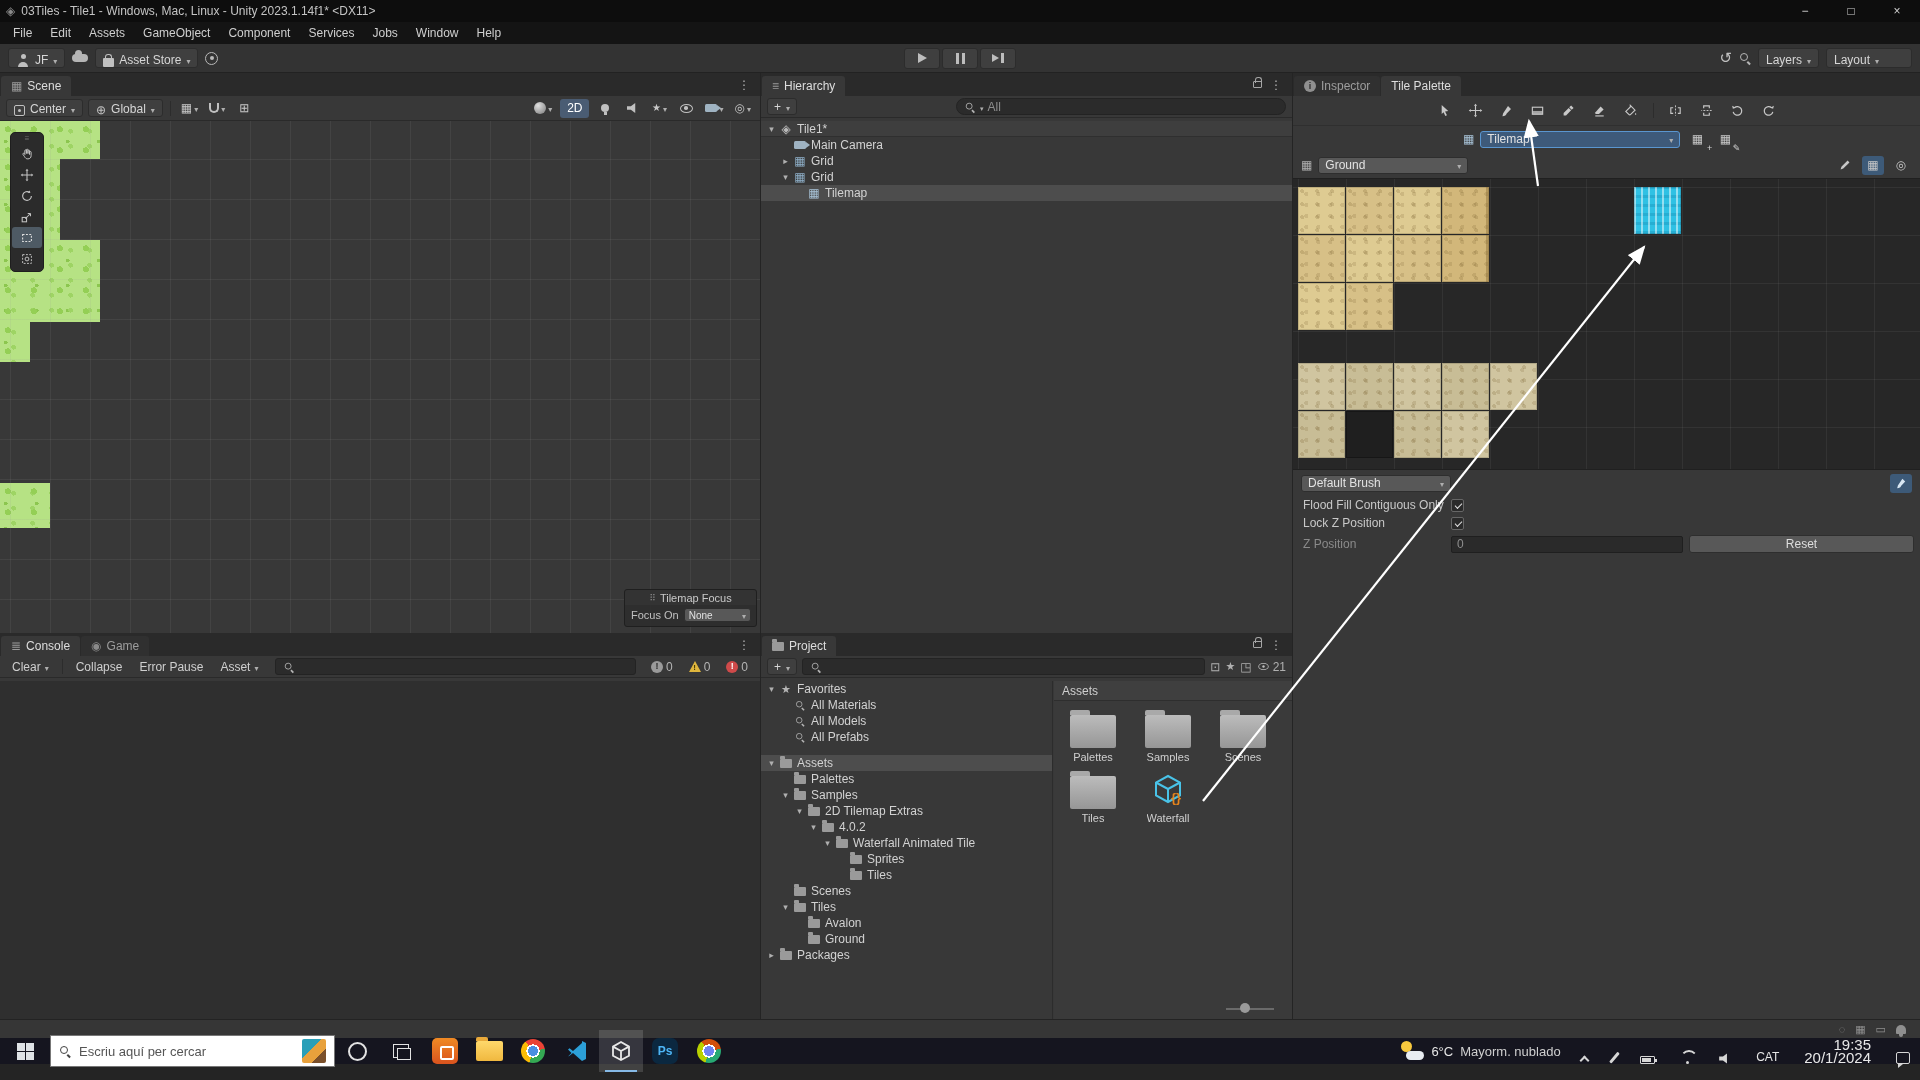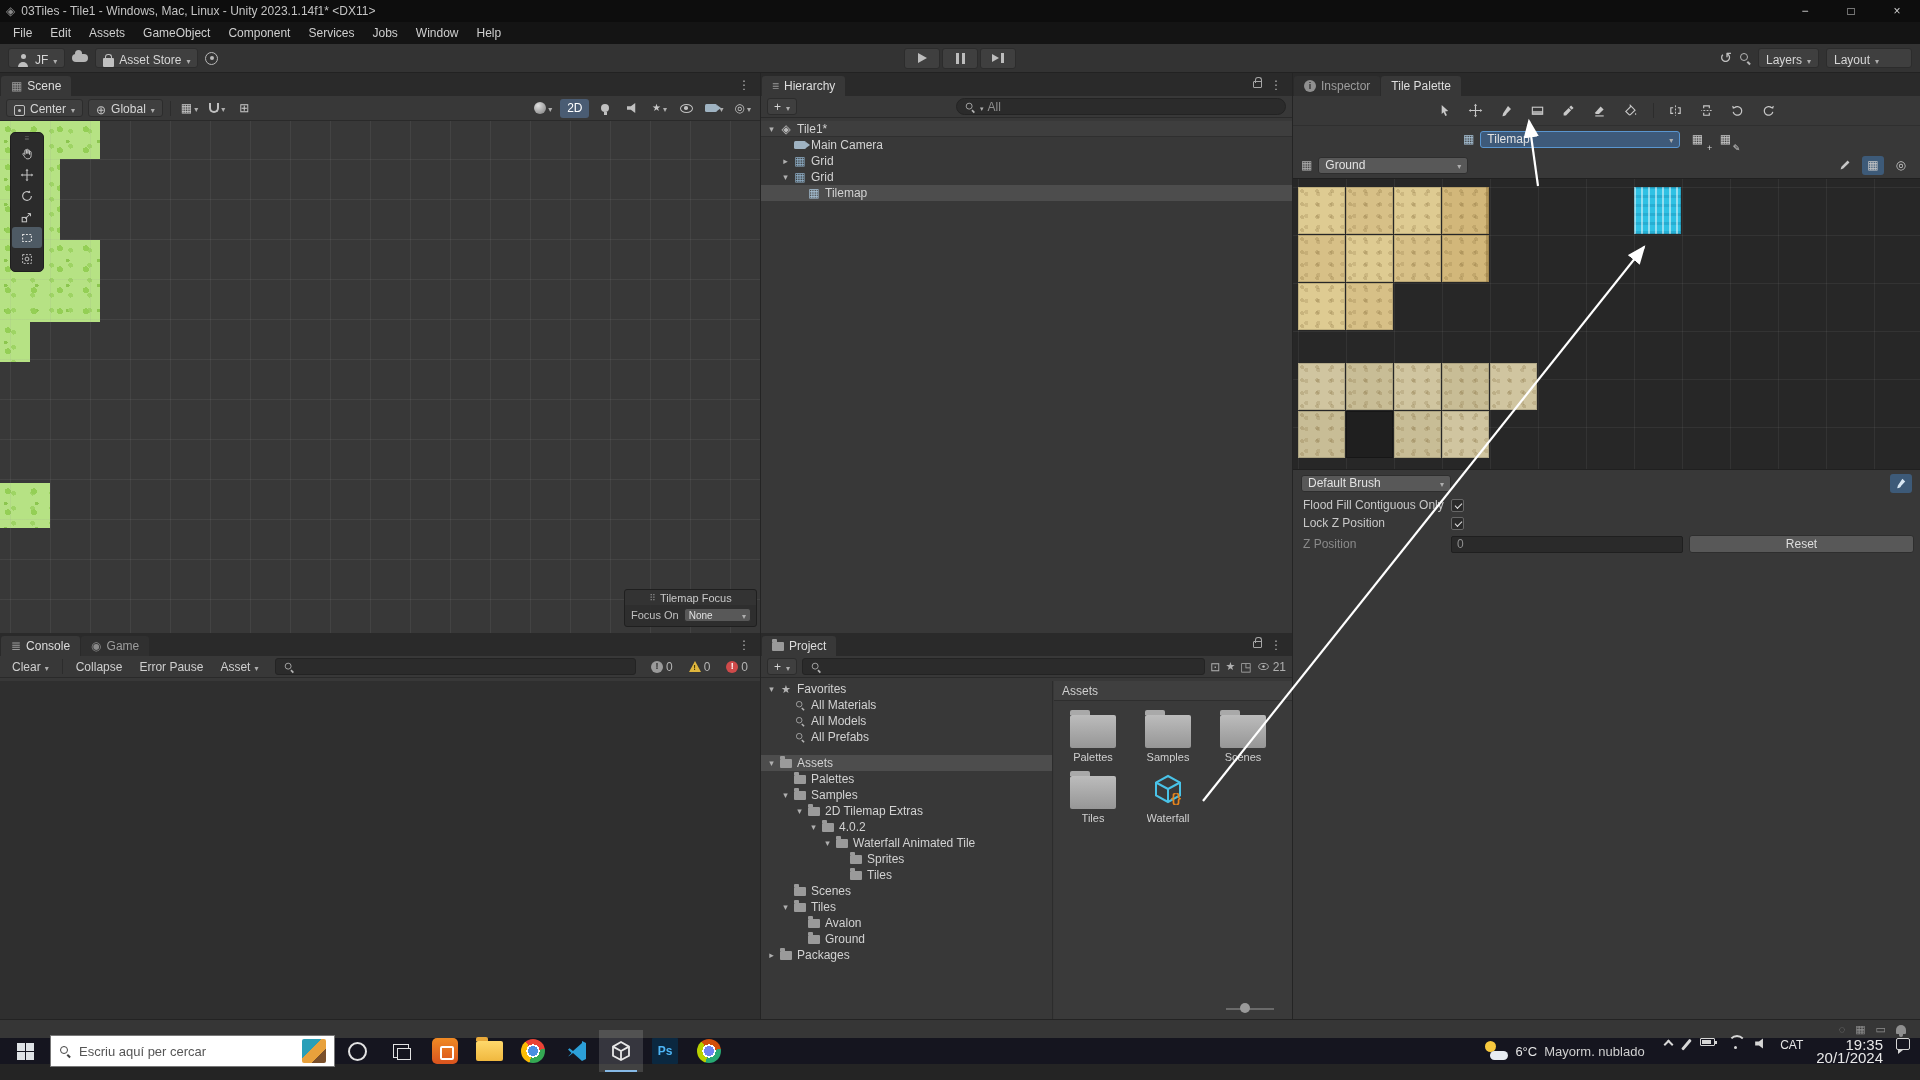--- a/index.html
+++ b/index.html
@@ -177,28 +177,28 @@
   .tb-ic.active::after{content:"";position:absolute;left:6px;right:6px;bottom:0;height:2px;background:#86b9e6}
   .cortana{width:19px;height:19px;border:2px solid #e2e2e2;border-radius:50%}
   .taskview{width:16px;height:14px;border:1.6px solid #e2e2e2;position:relative}
   .taskview::after{content:"";position:absolute;left:3px;top:3px;width:12px;height:10px;background:#15151f;border:1.6px solid #e2e2e2}
   .appsq{width:26px;height:26px;border-radius:5px}
   .app-orange{background:linear-gradient(#f08a24,#d9531e);position:relative}
   .app-orange::after{content:"";position:absolute;left:8px;top:8px;width:10px;height:10px;border:2px solid #fff;border-radius:2px}
   .folder-tb{width:27px;height:20px;background:linear-gradient(#ffd86b,#f0b83f);border-radius:2px;position:relative}
   .folder-tb::before{content:"";position:absolute;left:0;top:-4px;width:12px;height:4px;background:#e8a93a;border-radius:2px 2px 0 0}
   .chrome{width:24px;height:24px;border-radius:50%;background:radial-gradient(circle at 50% 50%,#4a8fe2 0 30%,#fff 30% 39%,transparent 39%),conic-gradient(from -40deg,#ea4335 0 33%,#34a853 33% 66%,#fbbc05 66% 100%)}
-  .ps-ico{width:26px;height:26px;border-radius:1px;background:#0b2840;color:#4db5f5;font-size:12px;font-weight:bold;display:flex;align-items:center;justify-content:center}
+  .ps-ico{width:26px;height:26px;border-radius:7px;background:#0b2840;color:#4db5f5;font-size:12px;font-weight:bold;display:flex;align-items:center;justify-content:center}
   .unity-tb{width:24px;height:24px}
   .tb-flex{flex:1}
   .tb-weather{display:flex;align-items:center;gap:7px;padding:0 10px;color:#e6e6e6;font-size:13px}
   .wx{width:25px;height:20px;position:relative}
   .wx::before{content:"";position:absolute;left:2px;top:0;width:11px;height:11px;border-radius:50%;background:#f8c93e}
   .wx::after{content:"";position:absolute;right:0;bottom:1px;width:18px;height:9px;border-radius:5px;background:#e8edf2}
-  .tb-tray{display:flex;align-items:flex-start;gap:13px;padding:0 10px}
+  .tb-tray{display:flex;align-items:flex-end;gap:25px;padding:0 10px}
   .chev-up{width:7px;height:7px;border-left:2px solid #d6d6d6;border-top:2px solid #d6d6d6;transform:rotate(45deg);margin-top:3px}
   .pen-ico{width:2.5px;height:13px;background:#d6d6d6;transform:rotate(40deg);border-radius:1px}
   .batt{width:15px;height:8px;border:1.2px solid #d6d6d6;border-radius:1px;position:relative}
   .batt::before{content:"";position:absolute;left:1px;top:1px;bottom:1px;width:9px;background:#d6d6d6}
   .batt::after{content:"";position:absolute;right:-3px;top:1.5px;width:2px;height:3.5px;background:#d6d6d6}
   .wifi{width:14px;height:11px;position:relative}
   .wifi::before{content:"";position:absolute;left:0;bottom:-4px;width:14px;height:14px;border:2px solid #d6d6d6;border-radius:50%;clip-path:polygon(0 0,100% 0,50% 52%)}
   .wifi::after{content:"";position:absolute;left:5.5px;bottom:0;width:3px;height:3px;border-radius:50%;background:#d6d6d6}
   .vol{width:12px;height:11px;background:#d6d6d6;clip-path:polygon(0 32%,32% 32%,65% 4%,65% 96%,32% 68%,0 68%)}
   .lang{color:#e6e6e6;font-size:12px}

